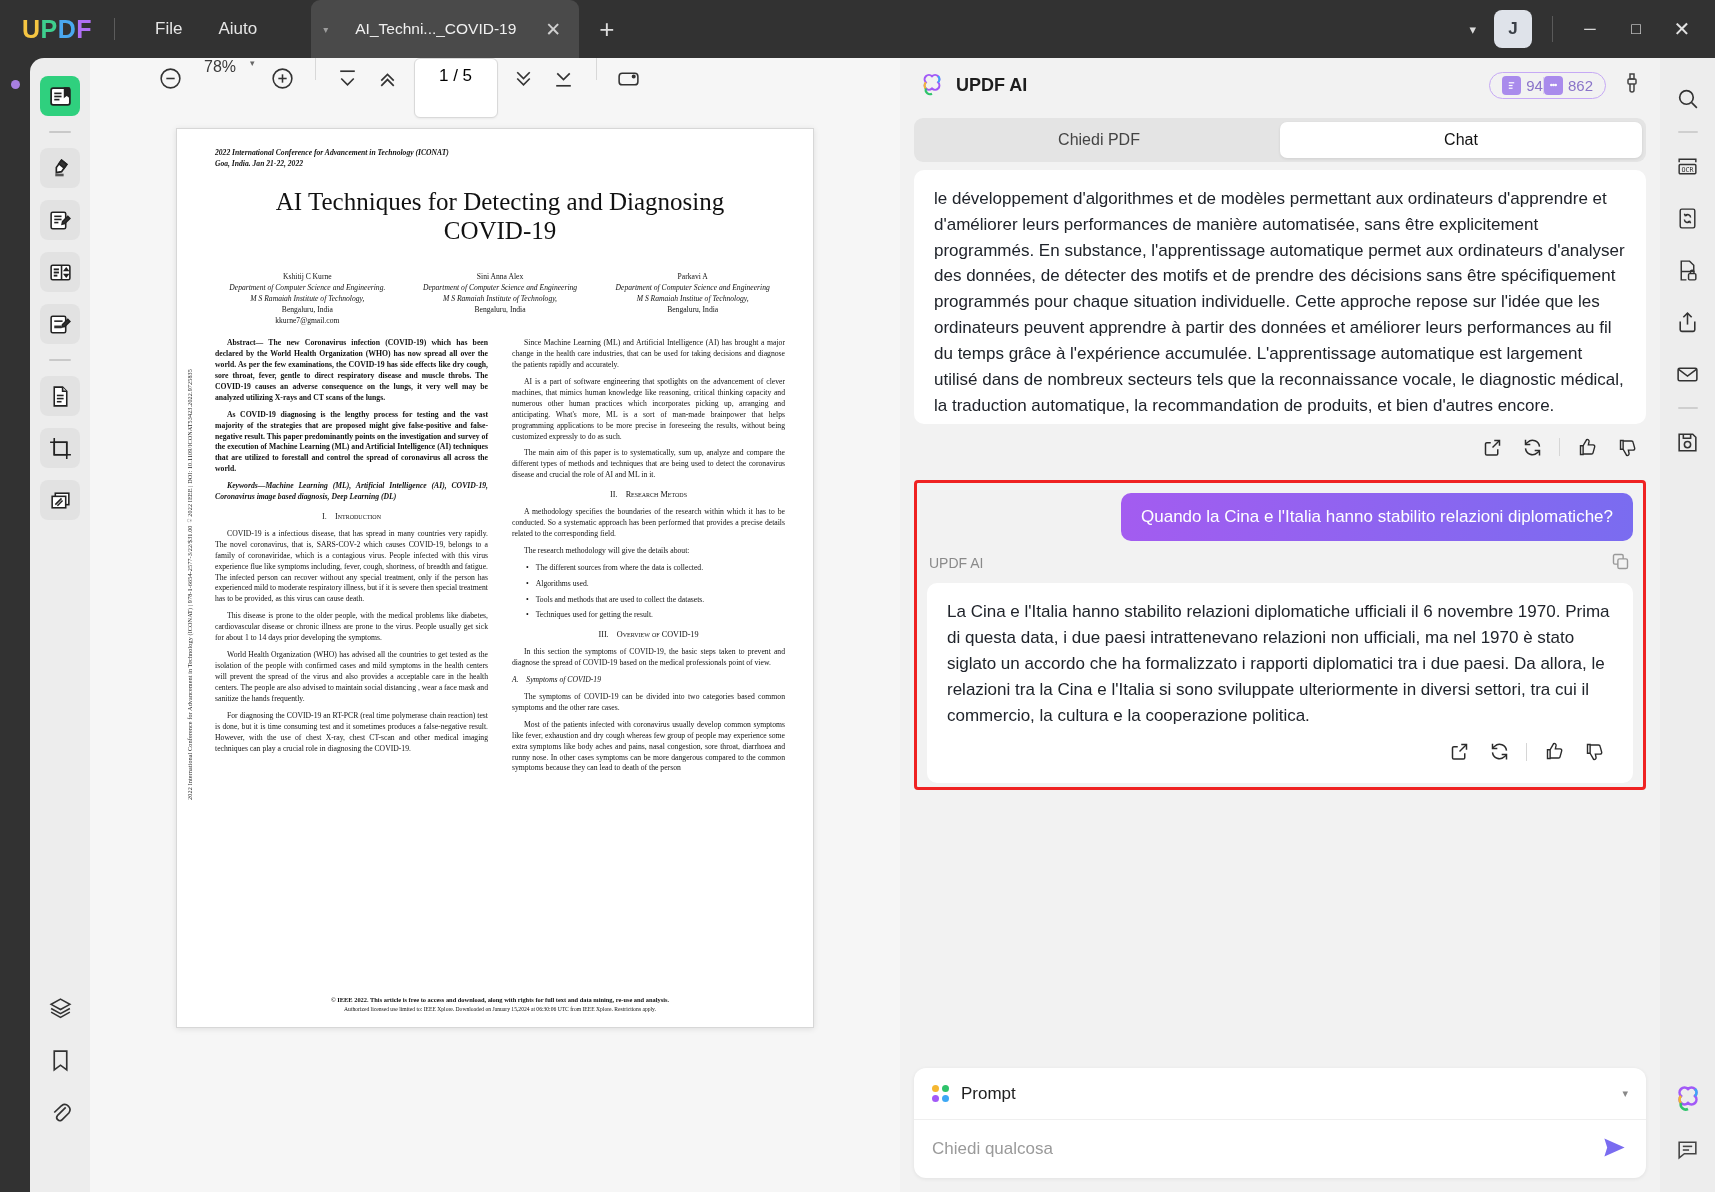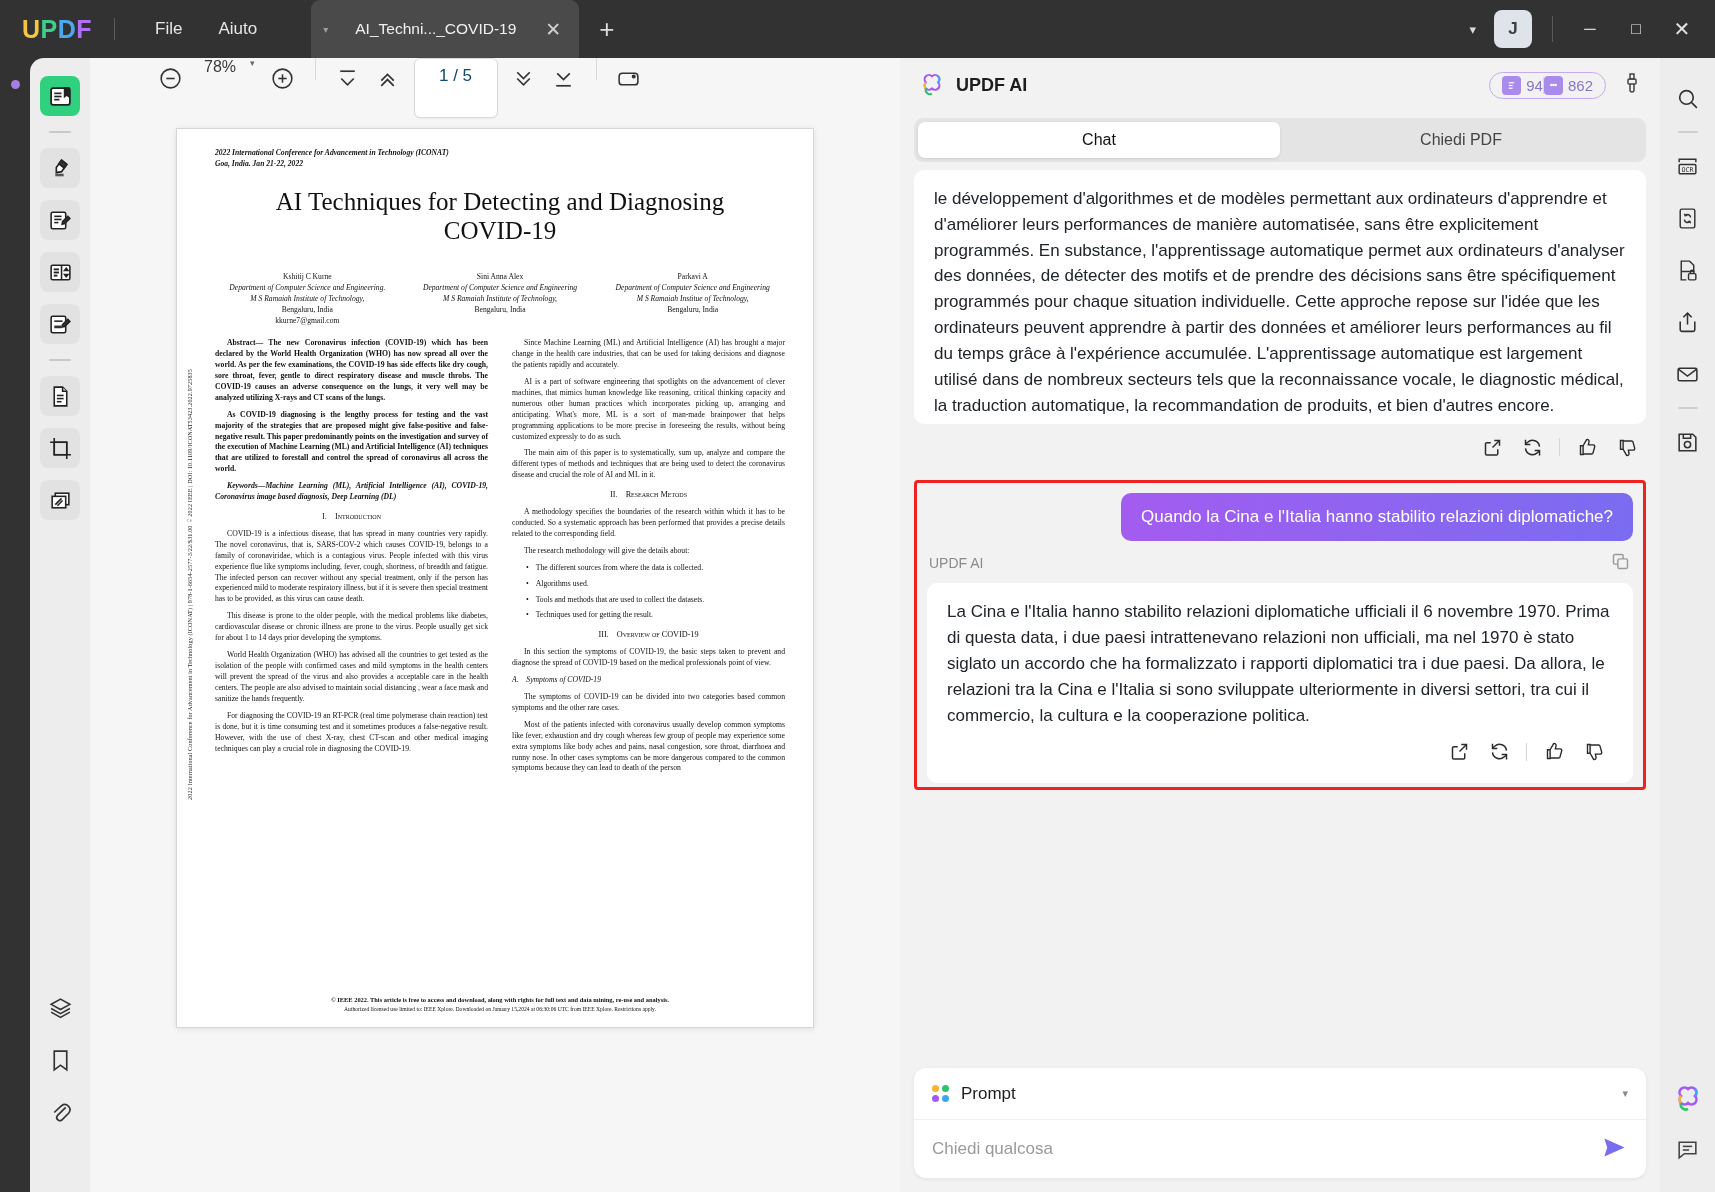--- a/index.html
+++ b/index.html
@@ -71,21 +71,21 @@
     background: #f6f6f6;
   }
   .doctoolbar { height: 60px; display: flex; padding-left: 60px; }
   .tbtn { width: 40px; height: 40px; display: flex; align-items: center; justify-content: center; cursor: pointer; color: #333; }
   .tbtn svg { width: 25px; height: 25px; }
   .zoomval { font-size: 16px; color: #3a3a3a; margin: 0 10px; min-width: 40px; text-align: center; }
   .mini-caret { font-size: 9px; color: #666; margin-right: 8px; cursor: pointer; }
   .tsep { width: 1px; height: 22px; background: #d8d8d8; margin: 0 12px; }
   .pagebox {
     border: 1px solid #d9d9d9; background: #fff; border-radius: 6px;
-    padding: 7px 16px; font-size: 17px; color: #0c4a6e; margin: 0 6px;
+    padding: 7px 16px; font-size: 17px; color: #000000; margin: 0 6px;
     min-width: 84px; text-align: center; box-shadow: 0 1px 2px rgba(0,0,0,.05);
   }
 
   .pagewrap { padding: 10px 0 0 0; display: flex; justify-content: center; }
   .page {
     width: 638px; height: 900px; background: #fff;
     border: 1px solid #d7d7d7; box-shadow: 0 1px 6px rgba(0,0,0,.10);
     position: relative; padding: 18px 28px 10px 38px;
     font-family: "Liberation Serif", serif; color: #111;
   }
@@ -493,22 +493,22 @@
       <div class="brush">
         <svg viewBox="0 0 24 24" fill="none" stroke="#444" stroke-width="1.5">
           <path d="M10 3 h4 v5 h-4 z"></path>
             <rect x="8" y="8" width="8" height="5" rx="1"></rect>
           <path d="M10 13 v6 a2 2 0 0 0 4 0 v-6"></path>
         </svg>
       </div>
     </div>
 
     <div class="ai-tabs">
+      <div class="ai-tab">Chiedi PDF</div>
       <div class="ai-tab active">Chat</div>
-      <div class="ai-tab">Chiedi PDF</div>
     </div>
 
     <div class="chat-scroll">
       <div class="msg-card" style="margin-top:8px">
         <p>le développement d'algorithmes et de modèles permettant aux ordinateurs d'apprendre et d'améliorer leurs performances de manière automatisée, sans être explicitement programmés. En substance, l'apprentissage automatique permet aux ordinateurs d'analyser des données, de détecter des motifs et de prendre des décisions sans être spécifiquement programmés pour chaque situation individuelle. Cette approche repose sur l'idée que les ordinateurs peuvent apprendre à partir des données et améliorer leurs performances au fil du temps grâce à l'expérience accumulée. L'apprentissage automatique est largement utilisé dans de nombreux secteurs tels que la reconnaissance vocale, le diagnostic médical, la traduction automatique, la recommandation de produits, et bien d'autres encore.</p>
       </div>
       <div class="msg-actions">
         <div class="act">
           <svg viewBox="0 0 24 24" fill="none" stroke="#2b2b2b" stroke-width="1.7">
             <path d="M14 4 h6 v6"></path>

